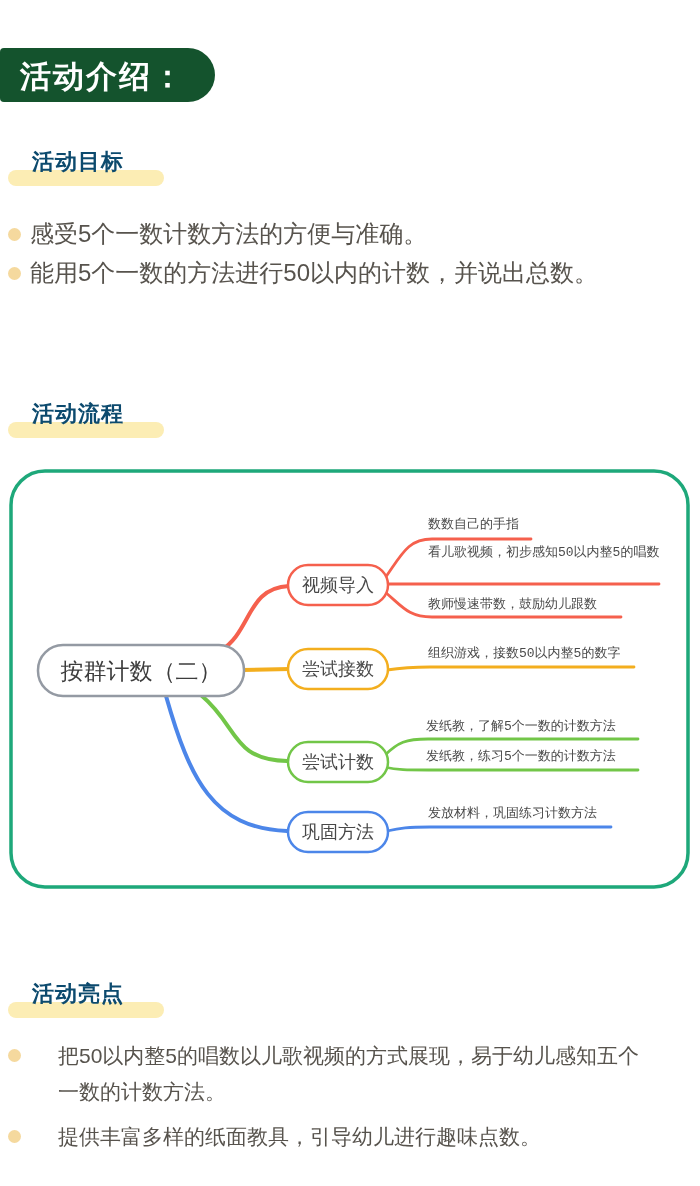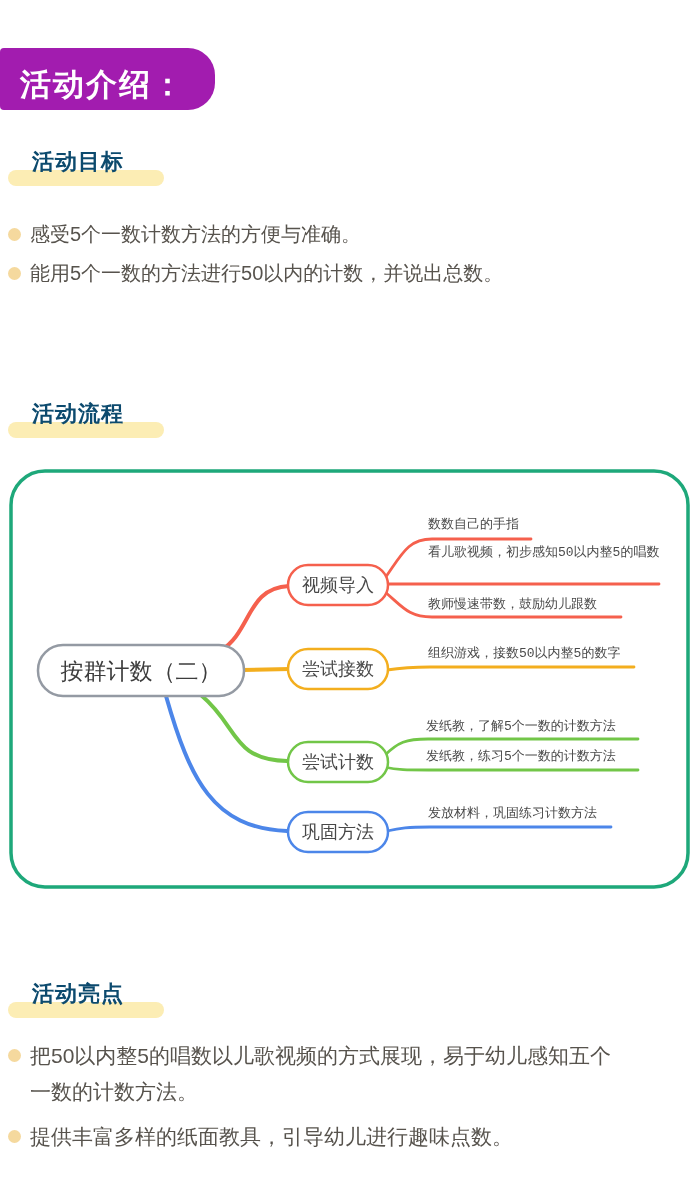--- a/index.html
+++ b/index.html
@@ -1,36 +1,36 @@
 <!DOCTYPE html>
 <html><head>
 <meta charset="utf-8">
 <style>
   html,body{margin:0;padding:0;background:#ffffff;}
   .page{position:relative;width:700px;height:1186px;background:#ffffff;overflow:hidden;
         font-family:"Liberation Sans",sans-serif;}
 
   
-  .badge{position:absolute;left:0;top:48px;height:50px;background:#a21caf;
-         border-radius:4px 27px 27px 4px;padding:12px 30px 0 20px;display:flex;align-items:center;}
+  .badge{position:absolute;left:0;top:48px;height:50px;background:#14532d;
+         border-radius:4px 27px 27px 4px;padding:4px 30px 0 20px;display:flex;align-items:center;}
   .badge span{color:#ffffff;font-size:31px;font-weight:700;letter-spacing:2px;line-height:50px;}
 
   
   .section-heading{position:absolute;left:8px;height:40px;}
   .section-heading .hl{position:absolute;left:0;top:24px;width:156px;height:16px;
                        background:#fcedb4;border-radius:8px;}
   .section-heading .ht{position:relative;display:inline-block;margin-left:24px;
                        font-size:22px;font-weight:700;color:#0c4a6e;letter-spacing:1px;line-height:32px;}
 
   
   .bullets{position:absolute;left:8px;width:676px;}
   .brow{display:flex;align-items:flex-start;margin-bottom:9px;}
   .dot{flex:none;width:13px;height:13px;border-radius:50%;background:#f5d99e;margin:9px 9px 0 0;}
-  .btxt{font-size:20px;line-height:30px;color:#57534d;}
-  .bullets2 .btxt{font-size:21px;line-height:36px;width:600px;}
+  .btxt{font-size:24px;line-height:30px;color:#57534d;}
+  .bullets2 .btxt{font-size:21px;line-height:36px;width:600px;margin-left:28px;}
   .bullets2 .dot{margin-top:11px;}
 
   
   svg.mindmap{position:absolute;left:0;top:460px;}
   .leaf{font-family:Liberation Mono, monospace;font-size:13px;line-height:17px;color:#4a4a4a;}
   .node-label{font-family:"Liberation Sans",sans-serif;fill:#484848;}
 </style>
 </head>
 <body>
 

